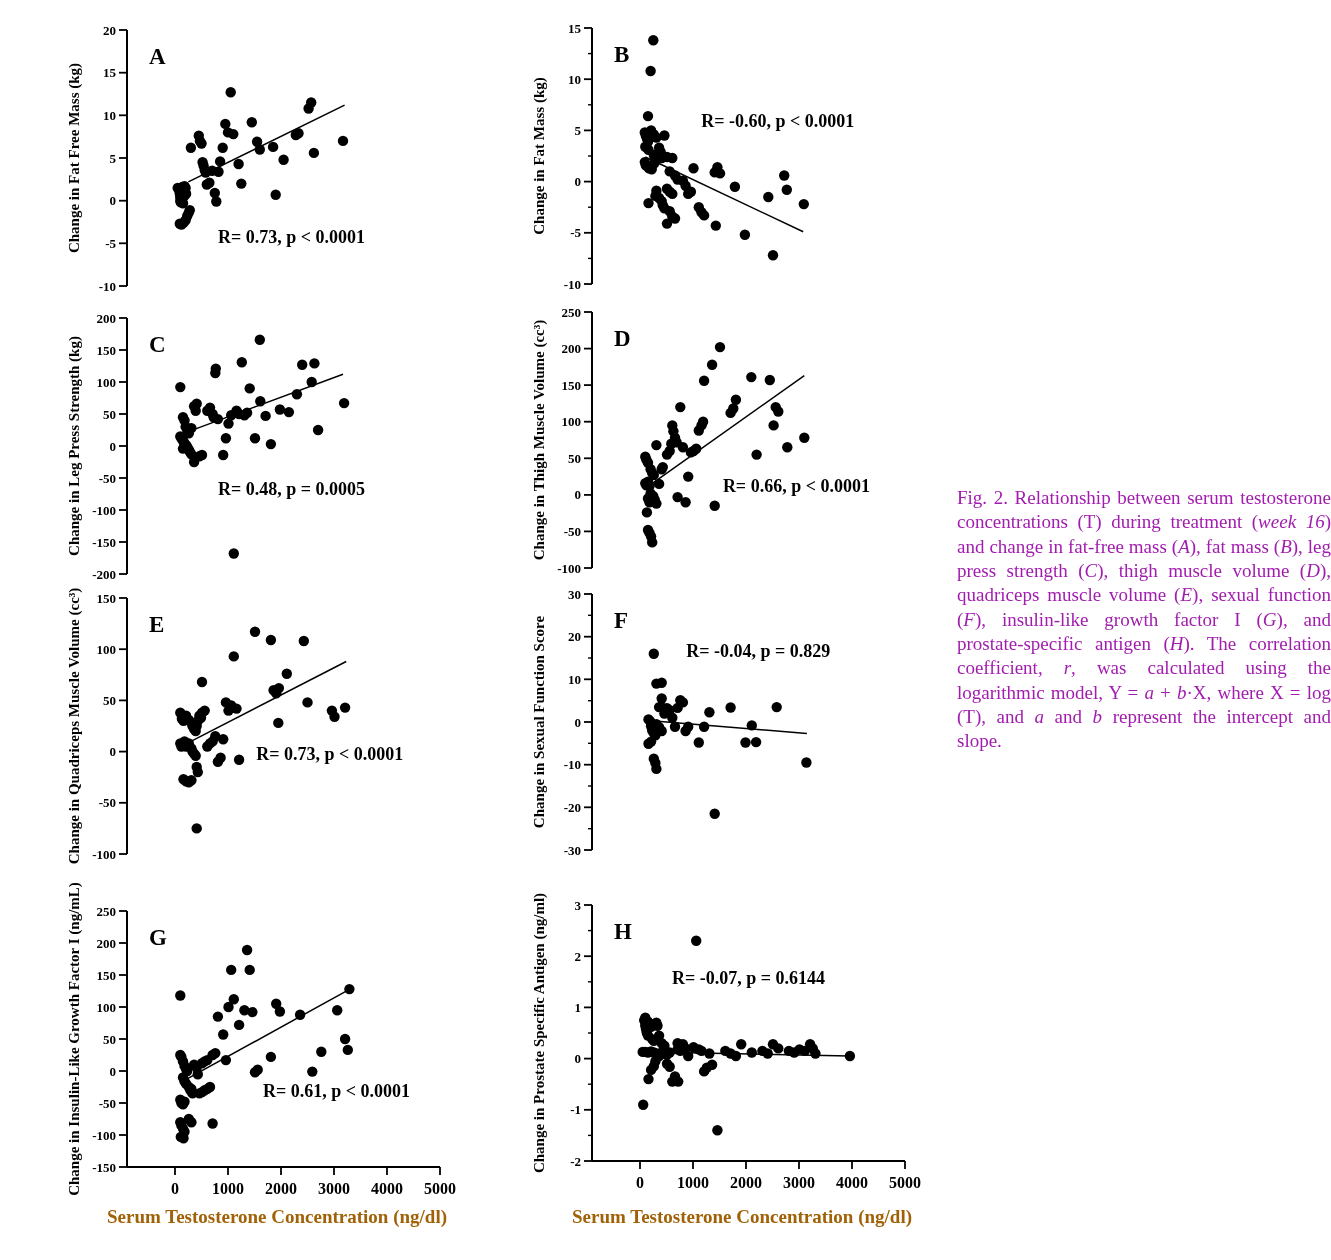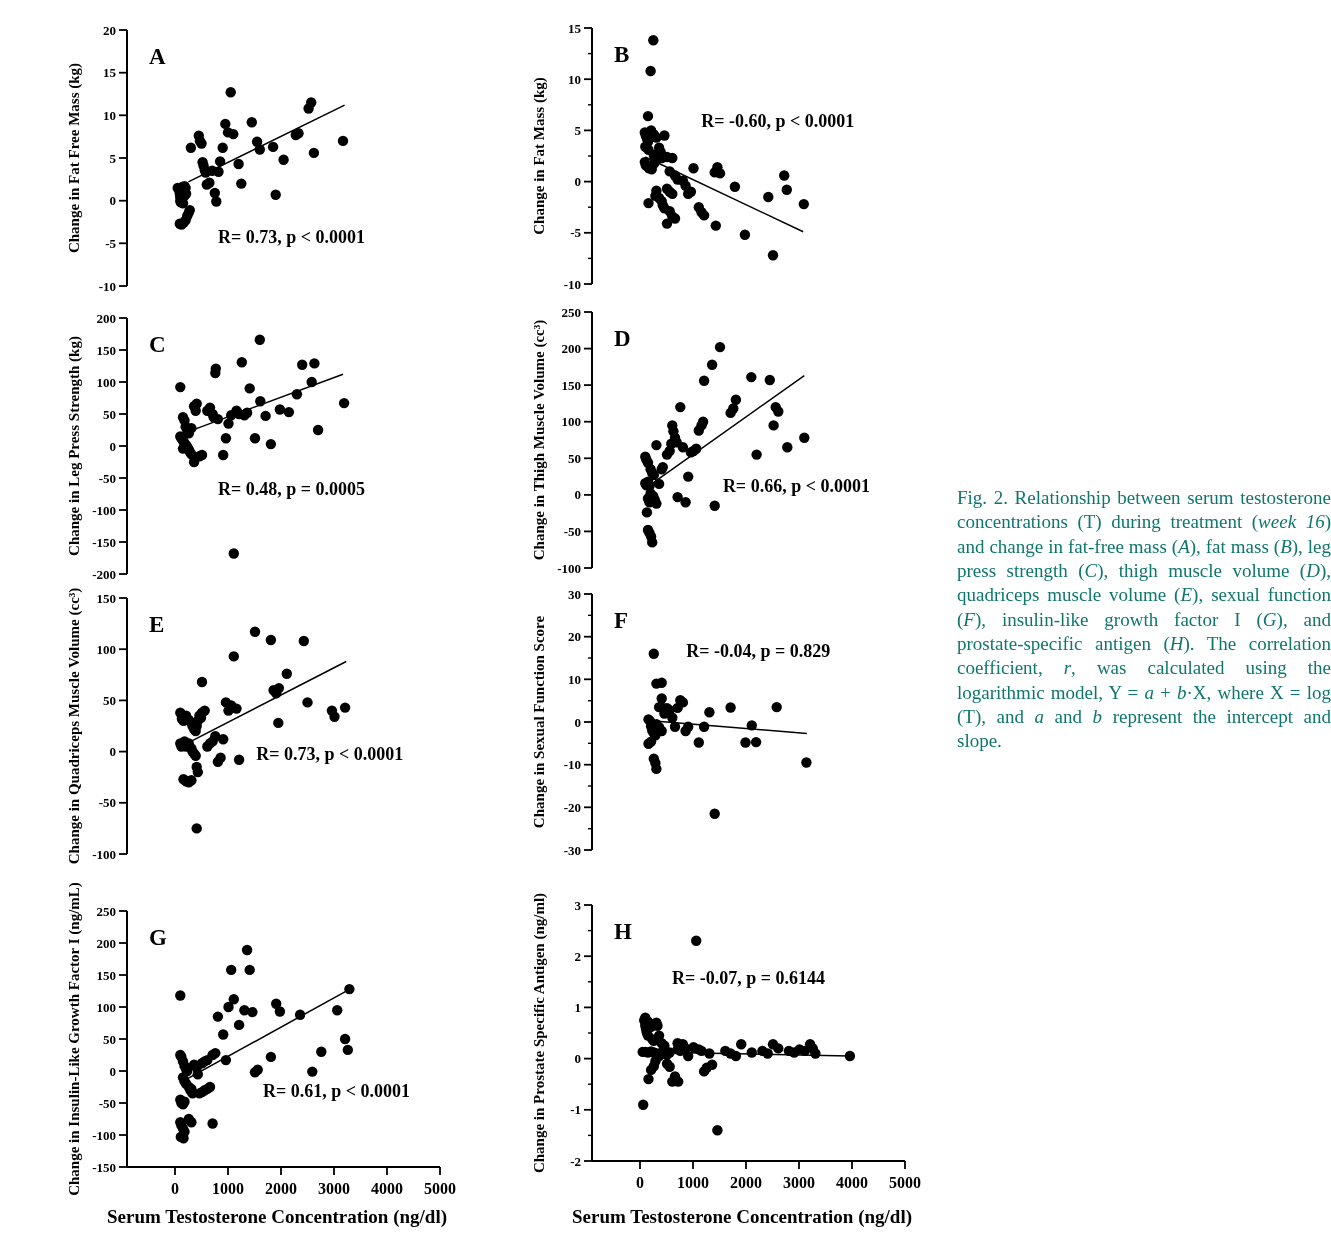--- a/index.html
+++ b/index.html
@@ -13,25 +13,25 @@
   #svg-E{left:62px;top:583px;}
   #svg-F{left:527px;top:579px;}
   #svg-G{left:62px;top:896px;}
   #svg-H{left:527px;top:890px;}
   .tick{font:bold 13px "Liberation Serif",serif;fill:#000;}
   .xtick{font:bold 16px "Liberation Serif",serif;fill:#000;}
   .ytitle{font:bold 15px "Liberation Serif",serif;fill:#000;}
   .letter{font:bold 23px "Liberation Serif",serif;fill:#000;}
   .ann{font:bold 18px "Liberation Serif",serif;fill:#000;}
   .xtitle{position:absolute;top:1206px;width:430px;text-align:center;
-          font:bold 19px "Liberation Serif",serif;color:#000000;}
+          font:bold 19px "Liberation Serif",serif;color:#a16207;}
   #xtitle-left{left:62px;}
   #xtitle-right{left:527px;}
   #caption{position:absolute;left:957px;top:486px;width:374px;
-           font:19px/1.28 "Liberation Serif",serif;color:#0f766e;text-align:justify;}
+           font:19px/1.28 "Liberation Serif",serif;color:#a21caf;text-align:justify;}
 </style>
 </head>
 <body>
 
 <div id="page">
   <svg id="svg-A" class="panel" width="460" height="285">
       <line x1="65" y1="15" x2="65" y2="271" stroke="#000" stroke-width="2"></line>
       <g>
         <line x1="57" y1="271.0" x2="65" y2="271.0" stroke="#000" stroke-width="1.8"></line>
         <text class="tick" x="54" y="275.5" text-anchor="end">-10</text>

